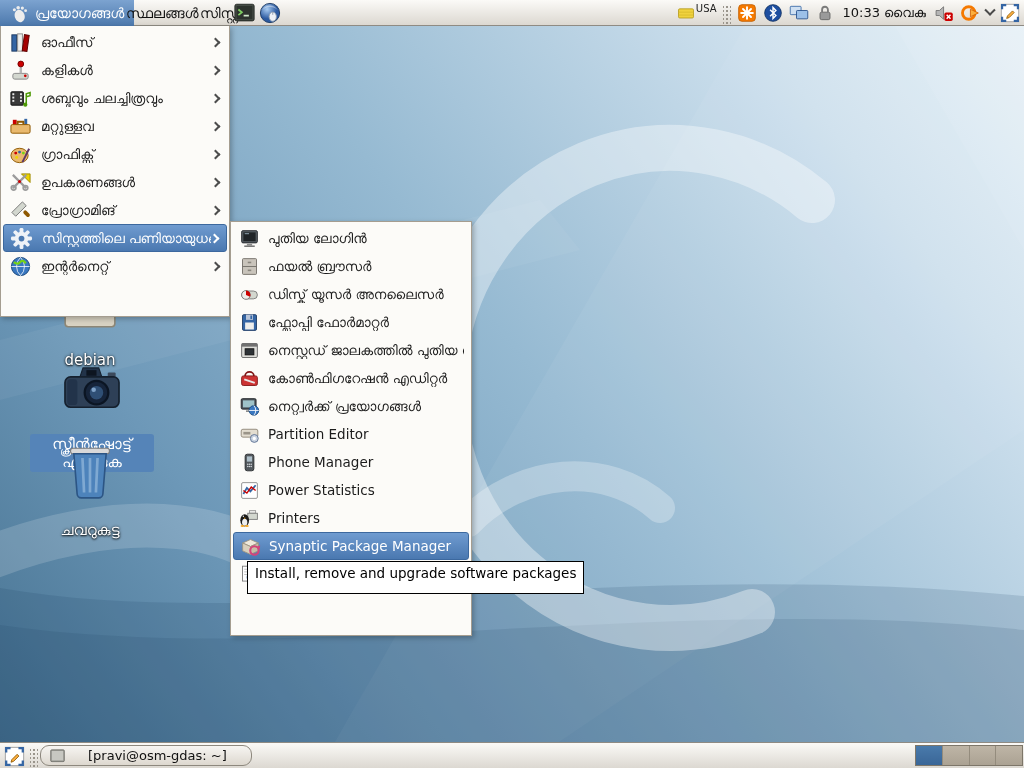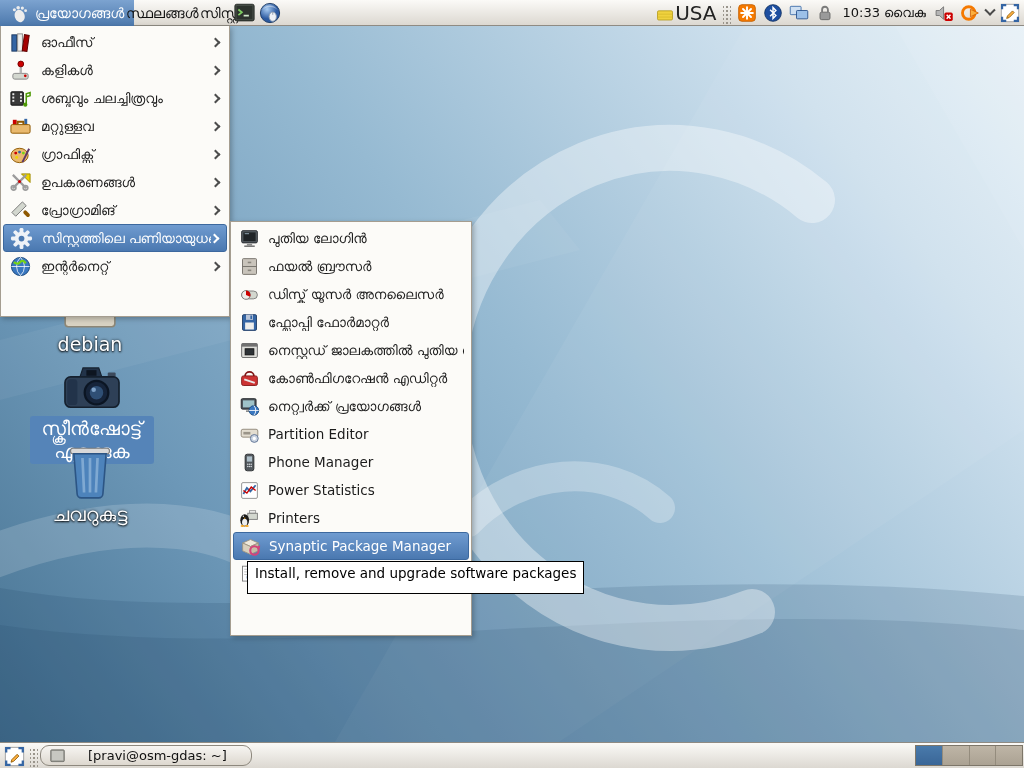--- a/index.html
+++ b/index.html
@@ -15,40 +15,40 @@
   #bottom-panel{top:742px;height:26px;border-top:1px solid #8f8b83}
   .sep{width:8px;height:20px;margin-top:3px;background-image:radial-gradient(#9a958c 1px,transparent 1.2px);background-size:4px 4px;background-position:center}
 
   .menubtn{position:absolute;top:0;height:26px;display:flex;align-items:center;gap:6px;padding:0 10px;color:#111;cursor:default;white-space:nowrap}
   .menubtn.active{background:linear-gradient(#7ca3d0,#4c78ac);color:#fff}
   .launcher{position:absolute;top:2px;width:22px;height:22px;display:flex;align-items:center;justify-content:center}
 
   #tray{position:absolute;right:2px;top:0;height:26px;display:flex;align-items:center;gap:6px;padding-right:2px}
   #tray .ticon{width:20px;height:20px;flex:0 0 auto}
   #clock{font-size:13px;color:#111;white-space:nowrap;padding:0 2px}
-  #kb-layout{display:flex;align-items:flex-end;font-size:20px;color:#222}
+  #kb-layout{display:flex;align-items:flex-start;font-size:10px;color:#222}
   .chev-down{width:8px;height:8px;border-right:2px solid #4a4a4a;border-bottom:2px solid #4a4a4a;transform:rotate(45deg) translate(-2px,-2px)}
 
   
   #apps-menu{position:absolute;left:0;top:26px;width:230px;height:291px;background:#fcfbf8;border:1px solid #a59d90;border-top:none;padding-top:2px;z-index:40;box-shadow:2px 2px 5px rgba(0,0,0,.25)}
   #system-submenu{position:absolute;left:230px;top:221px;width:242px;height:415px;background:#fcfbf8;border:1px solid #a59d90;padding-top:2px;z-index:41;box-shadow:2px 2px 5px rgba(0,0,0,.25)}
   .mrow{height:28px;display:flex;align-items:center;padding:0 7px;color:#1c1c1c;white-space:nowrap;overflow:hidden}
   .mrow .ic{width:24px;height:24px;margin-right:9px;flex:0 0 24px;display:flex;align-items:center;justify-content:center}
   .srow .ic{width:22px;height:22px;flex:0 0 22px;margin-right:8px}
   .mrow .lbl{flex:1;overflow:hidden;font-size:13.5px}
   .mrow .chev{width:7px;height:7px;border-right:2px solid #4d4d4d;border-top:2px solid #4d4d4d;transform:rotate(45deg);margin-right:3px;flex:0 0 auto}
   .mrow.active{background:linear-gradient(#6f9bd0,#4a78b0);border:1px solid #3c689e;border-radius:3px;color:#fff;margin:0 2px;padding:0 5px}
   .mrow.active .chev{border-color:#fff}
 
   #tooltip{position:absolute;left:247px;top:561px;height:33px;background:#ffffff;border:1px solid #000;padding:3px 7px 0 7px;font-size:13.5px;color:#000;white-space:nowrap;z-index:60}
 
   
   .dicon{position:absolute;width:124px;text-align:center;z-index:5}
   .dicon .art{display:flex;justify-content:center}
-  .dlabel{display:inline-block;margin-top:2px;font-size:19px;color:#fff;padding:1px 4px;
+  .dlabel{display:inline-block;margin-top:20px;font-size:15px;color:#fff;padding:1px 4px;
     text-shadow:0 1px 2px rgba(0,0,0,.9),0 0 3px rgba(0,0,0,.7)}
   .dlabel.selected{background:#5584b8;border-radius:3px;text-shadow:none}
 
   
   #show-desktop{position:absolute;left:2px;top:1px;width:24px;height:24px;display:flex;align-items:center;justify-content:center}
   #bottom-sep{position:absolute;left:30px;top:2px}
   #task-button{position:absolute;left:40px;top:2px;height:21px;min-width:212px;display:flex;align-items:center;gap:23px;
     padding:0 9px;border:1px solid #8d887e;border-radius:9px;background:linear-gradient(#f7f5f2,#ddd8cf);font-size:13px;color:#111;white-space:nowrap}
   #workspace-switcher{position:absolute;left:915px;top:2px;width:108px;height:21px;display:flex;border:1px solid #7d7669;background:#b3aa9b}
   .ws{flex:1;border-right:1px solid #948c7d;background:linear-gradient(#beb5a6,#aba293)}

